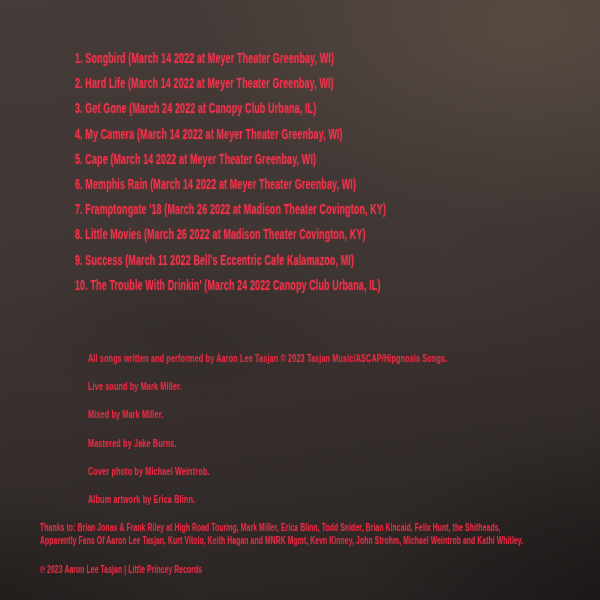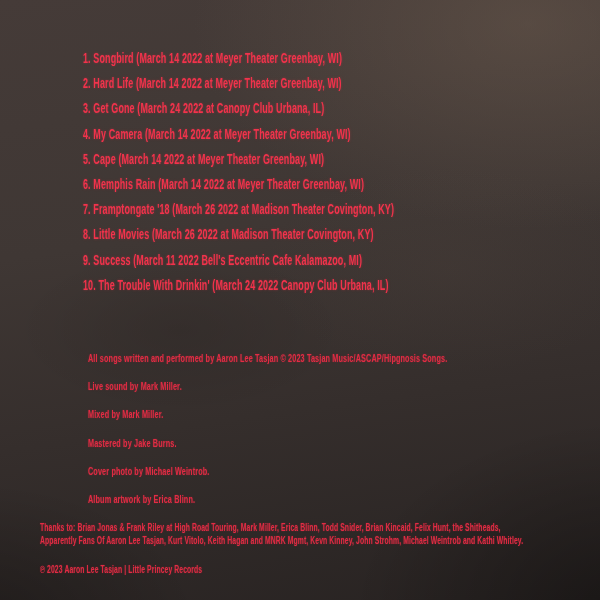--- a/index.html
+++ b/index.html
@@ -29,21 +29,21 @@
     content: "";
     position: absolute; inset: 0;
     background:
       radial-gradient(ellipse 40% 20% at 30% 55%, rgba(0,0,0,0.10), rgba(0,0,0,0) 70%),
       radial-gradient(ellipse 45% 25% at 75% 45%, rgba(120,100,85,0.07), rgba(0,0,0,0) 70%);
     pointer-events: none;
   }
 
   .tracklist {
     position: absolute;
-    left: 83px;
+    left: 75px;
     top: 46px;
     list-style: none;
   }
   .track {
     height: 25.2px;
     line-height: 25.2px;
     font-size: 14px;
     letter-spacing: 0.2px;
     color: var(--accent);
     white-space: nowrap;

